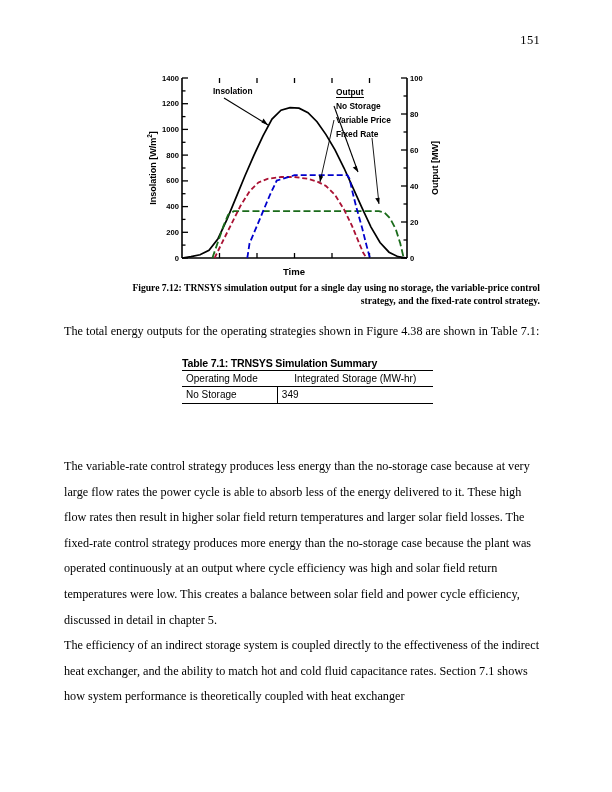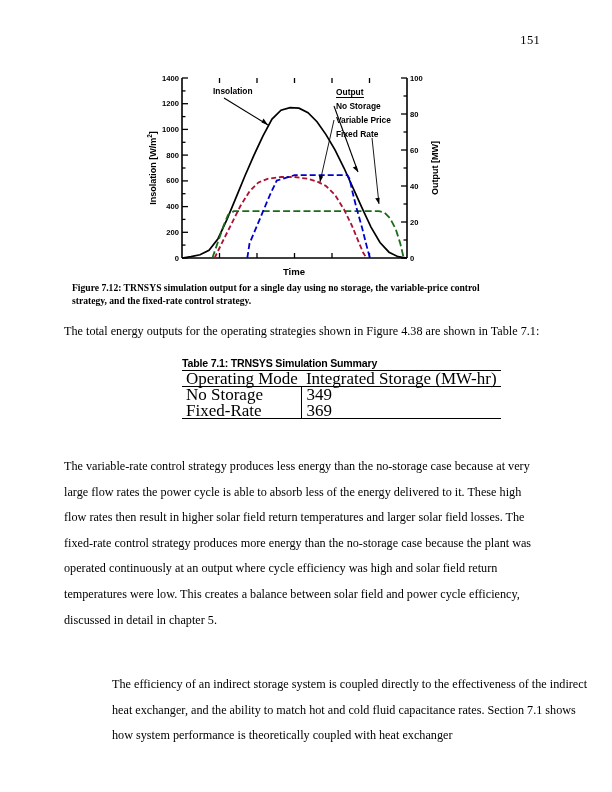--- a/index.html
+++ b/index.html
@@ -42,60 +42,60 @@
     height: 212px;
   }
   .chart-svg { display: block; }
 
   
   .figure-caption {
     position: absolute;
     left: 72px;
     top: 281px;
     width: 468px;
-    text-align: left;
+    text-align: right;
     font-size: 9.6px;
     font-weight: bold;
     line-height: 13.2px;
     font-family: "Liberation Serif", serif;
   }
 
   
   .body-par {
     position: absolute;
     left: 64px;
     width: 476px;
     font-size: 12.2px;
     line-height: 25.6px;
     text-align: left;
   }
   .p1 { top: 319px; }
   .p2 { top: 454px; }
-  .p4 { top: 672px; margin-left: 48px; }
+  .p4 { top: 633px; }
 
   
   .table-block {
     position: absolute;
     left: 182px;
     top: 357px;
     width: 251px;
   }
   .table-title {
     font-family: "Liberation Sans", sans-serif;
     font-size: 10.6px;
     font-weight: bold;
     letter-spacing: -0.2px;
     padding-bottom: 1px;
     white-space: nowrap;
   }
   table.summary {
     border-collapse: collapse;
     width: 251px;
-    font-size: 17px;
-    font-family: Liberation Serif, serif;
+    font-size: 10px;
+    font-family: Liberation Sans, sans-serif;
   }
   table.summary th,
   table.summary td {
     padding: 0px 4px;
     font-weight: normal;
     line-height: 15.4px;
   }
   table.summary thead th {
     border-top: 1.6px solid #000;
     border-bottom: 1.1px solid #000;
@@ -283,24 +283,20 @@
         <tr>
           <th class="col-mode">Operating Mode</th>
           <th class="col-out">Integrated Storage (MW-hr)</th>
         </tr>
       </thead>
       <tbody>
         <tr>
           <td class="mode">No Storage</td>
           <td class="value">349</td>
         </tr>
-        <tr>
-          <td class="mode">Fixed-Rate</td>
-          <td class="value">369</td>
-        </tr>
       </tbody>
     </table>
   </div>
 
   <div class="body-par p2">The variable-rate control strategy produces less energy than the no-storage case because at very large flow rates the power cycle is able to absorb less of the energy delivered to it. These high flow rates then result in higher solar field return temperatures and larger solar field losses.  The fixed-rate control strategy produces more energy than the no-storage case because the plant was operated continuously at an output where cycle efficiency was high and solar field return temperatures were low.  This creates a balance between solar field and power cycle efficiency, discussed in detail in chapter 5.</div>
 
 
   <div class="body-par p4">The efficiency of an indirect storage system is coupled directly to the effectiveness of the indirect heat exchanger, and the ability to match hot and cold fluid capacitance rates. Section 7.1 shows how system performance is theoretically coupled with heat exchanger</div>
 
 </div>

